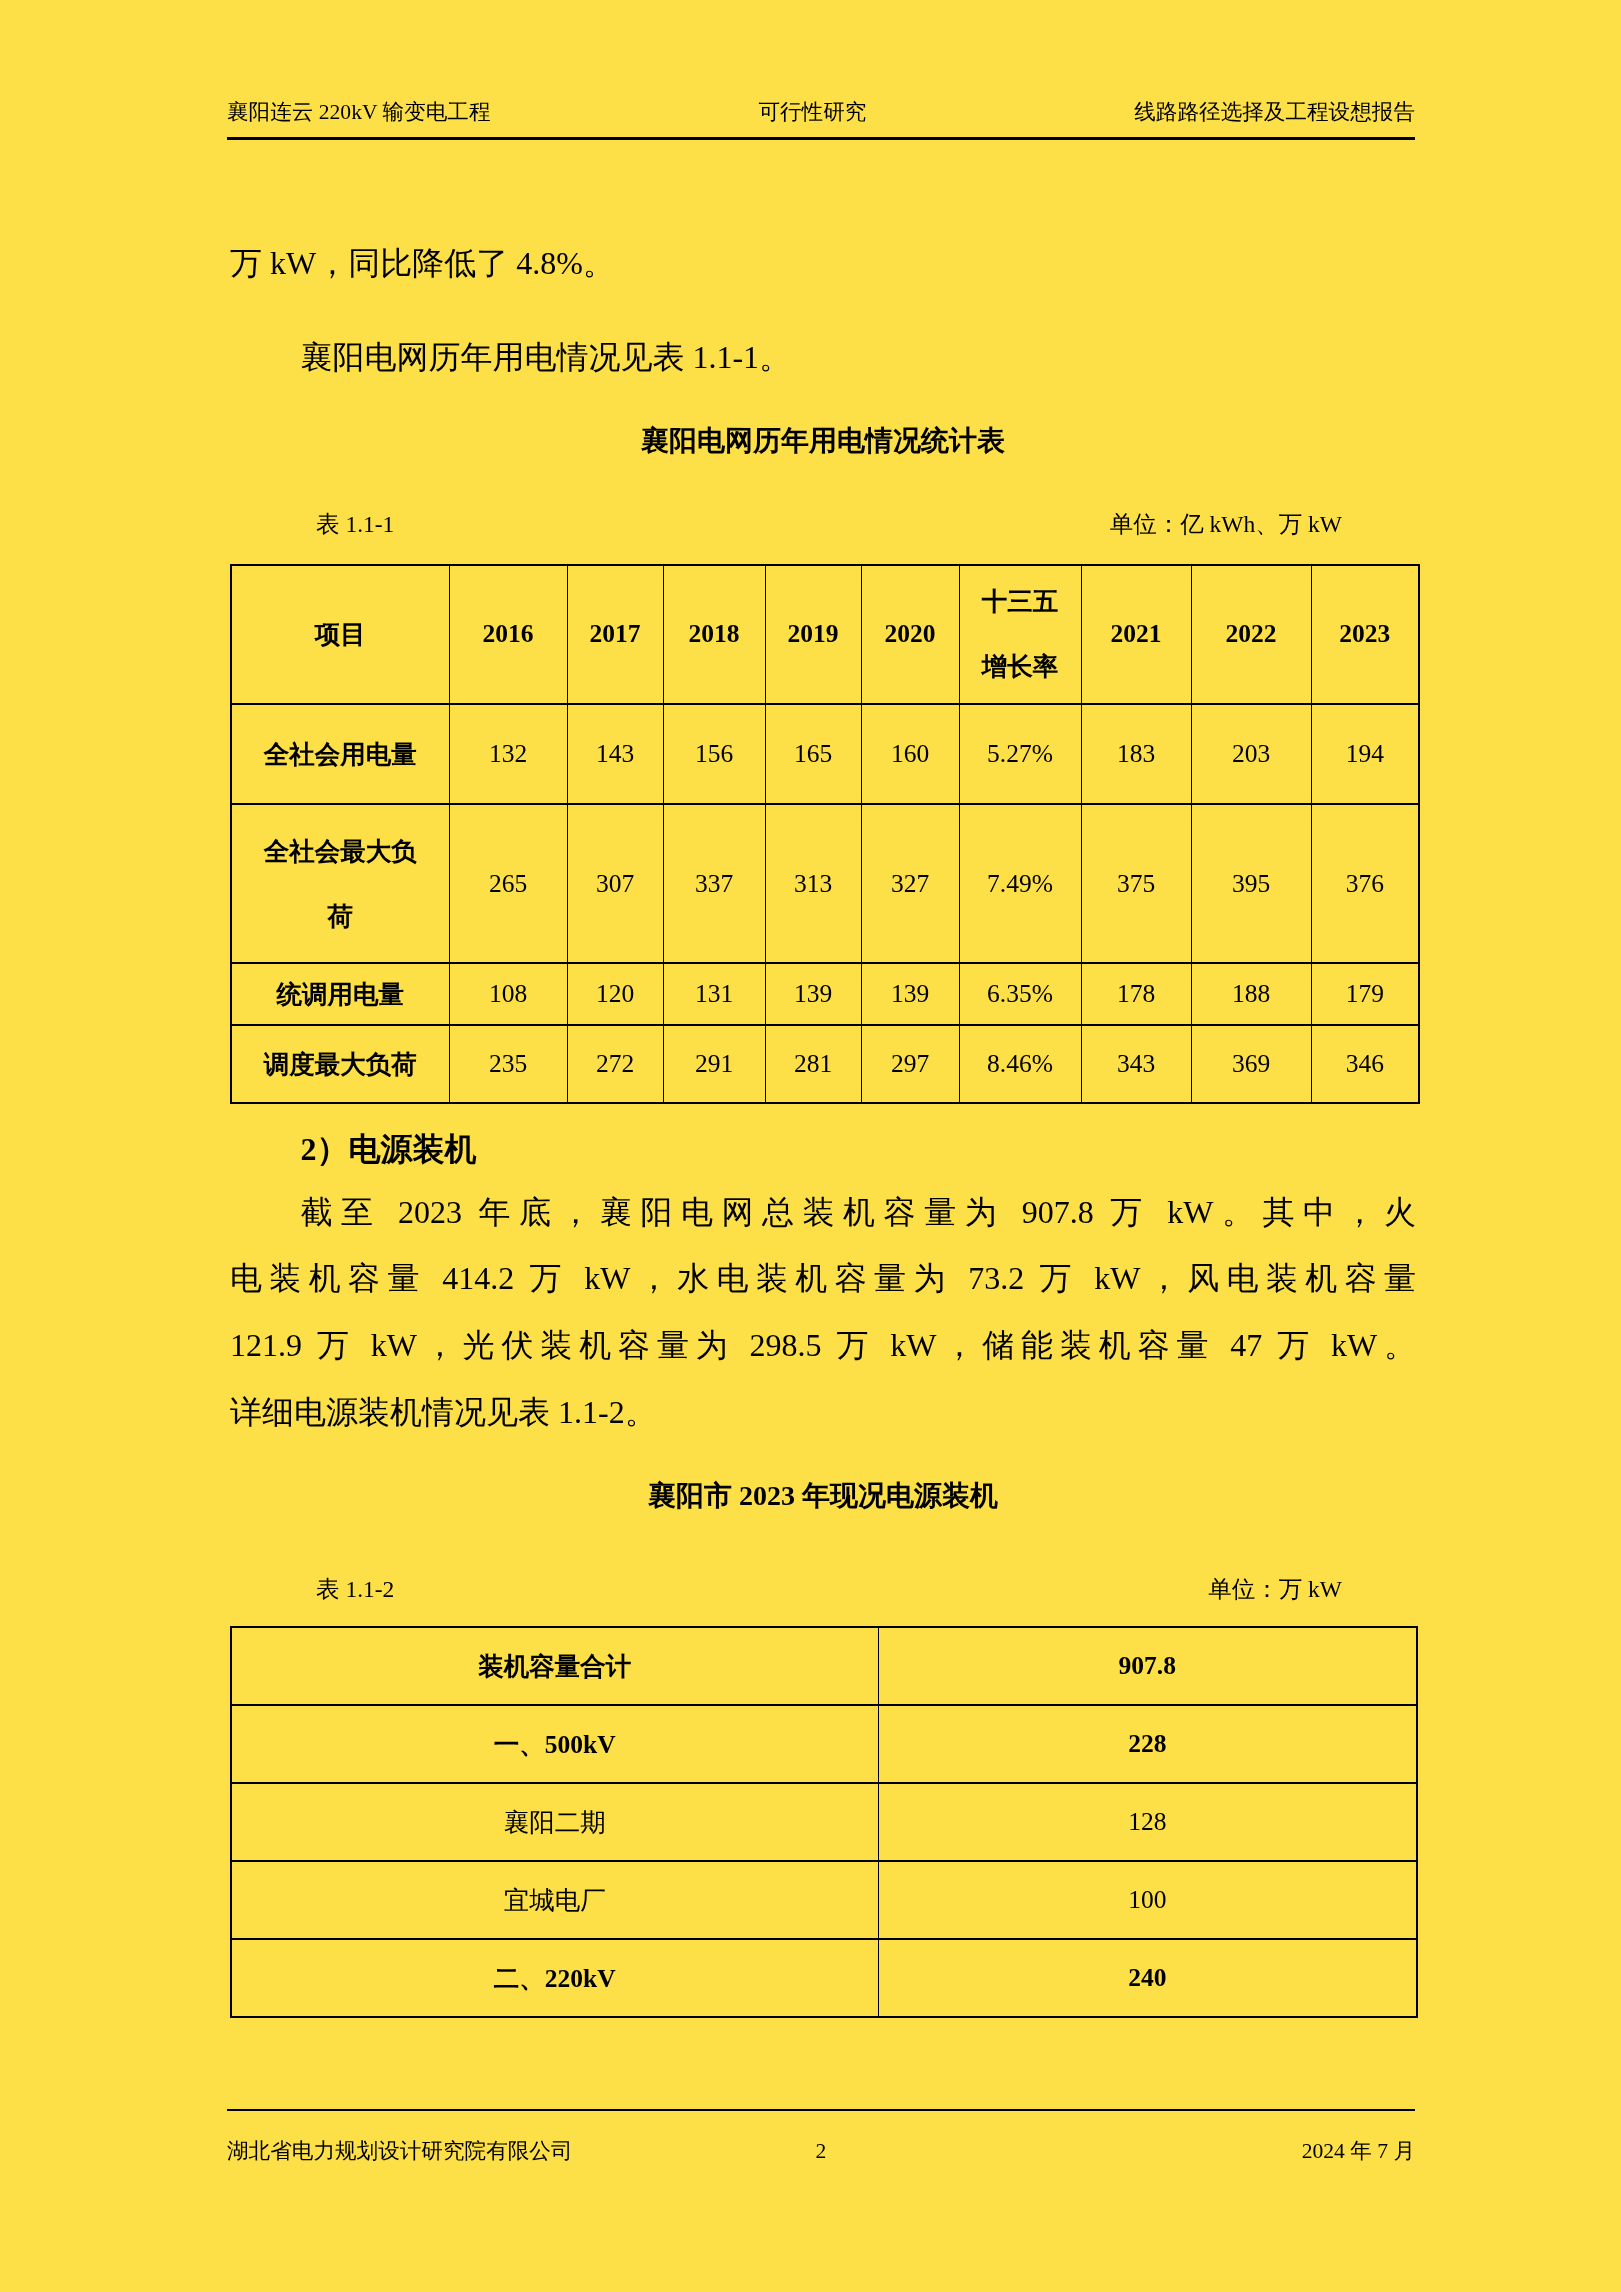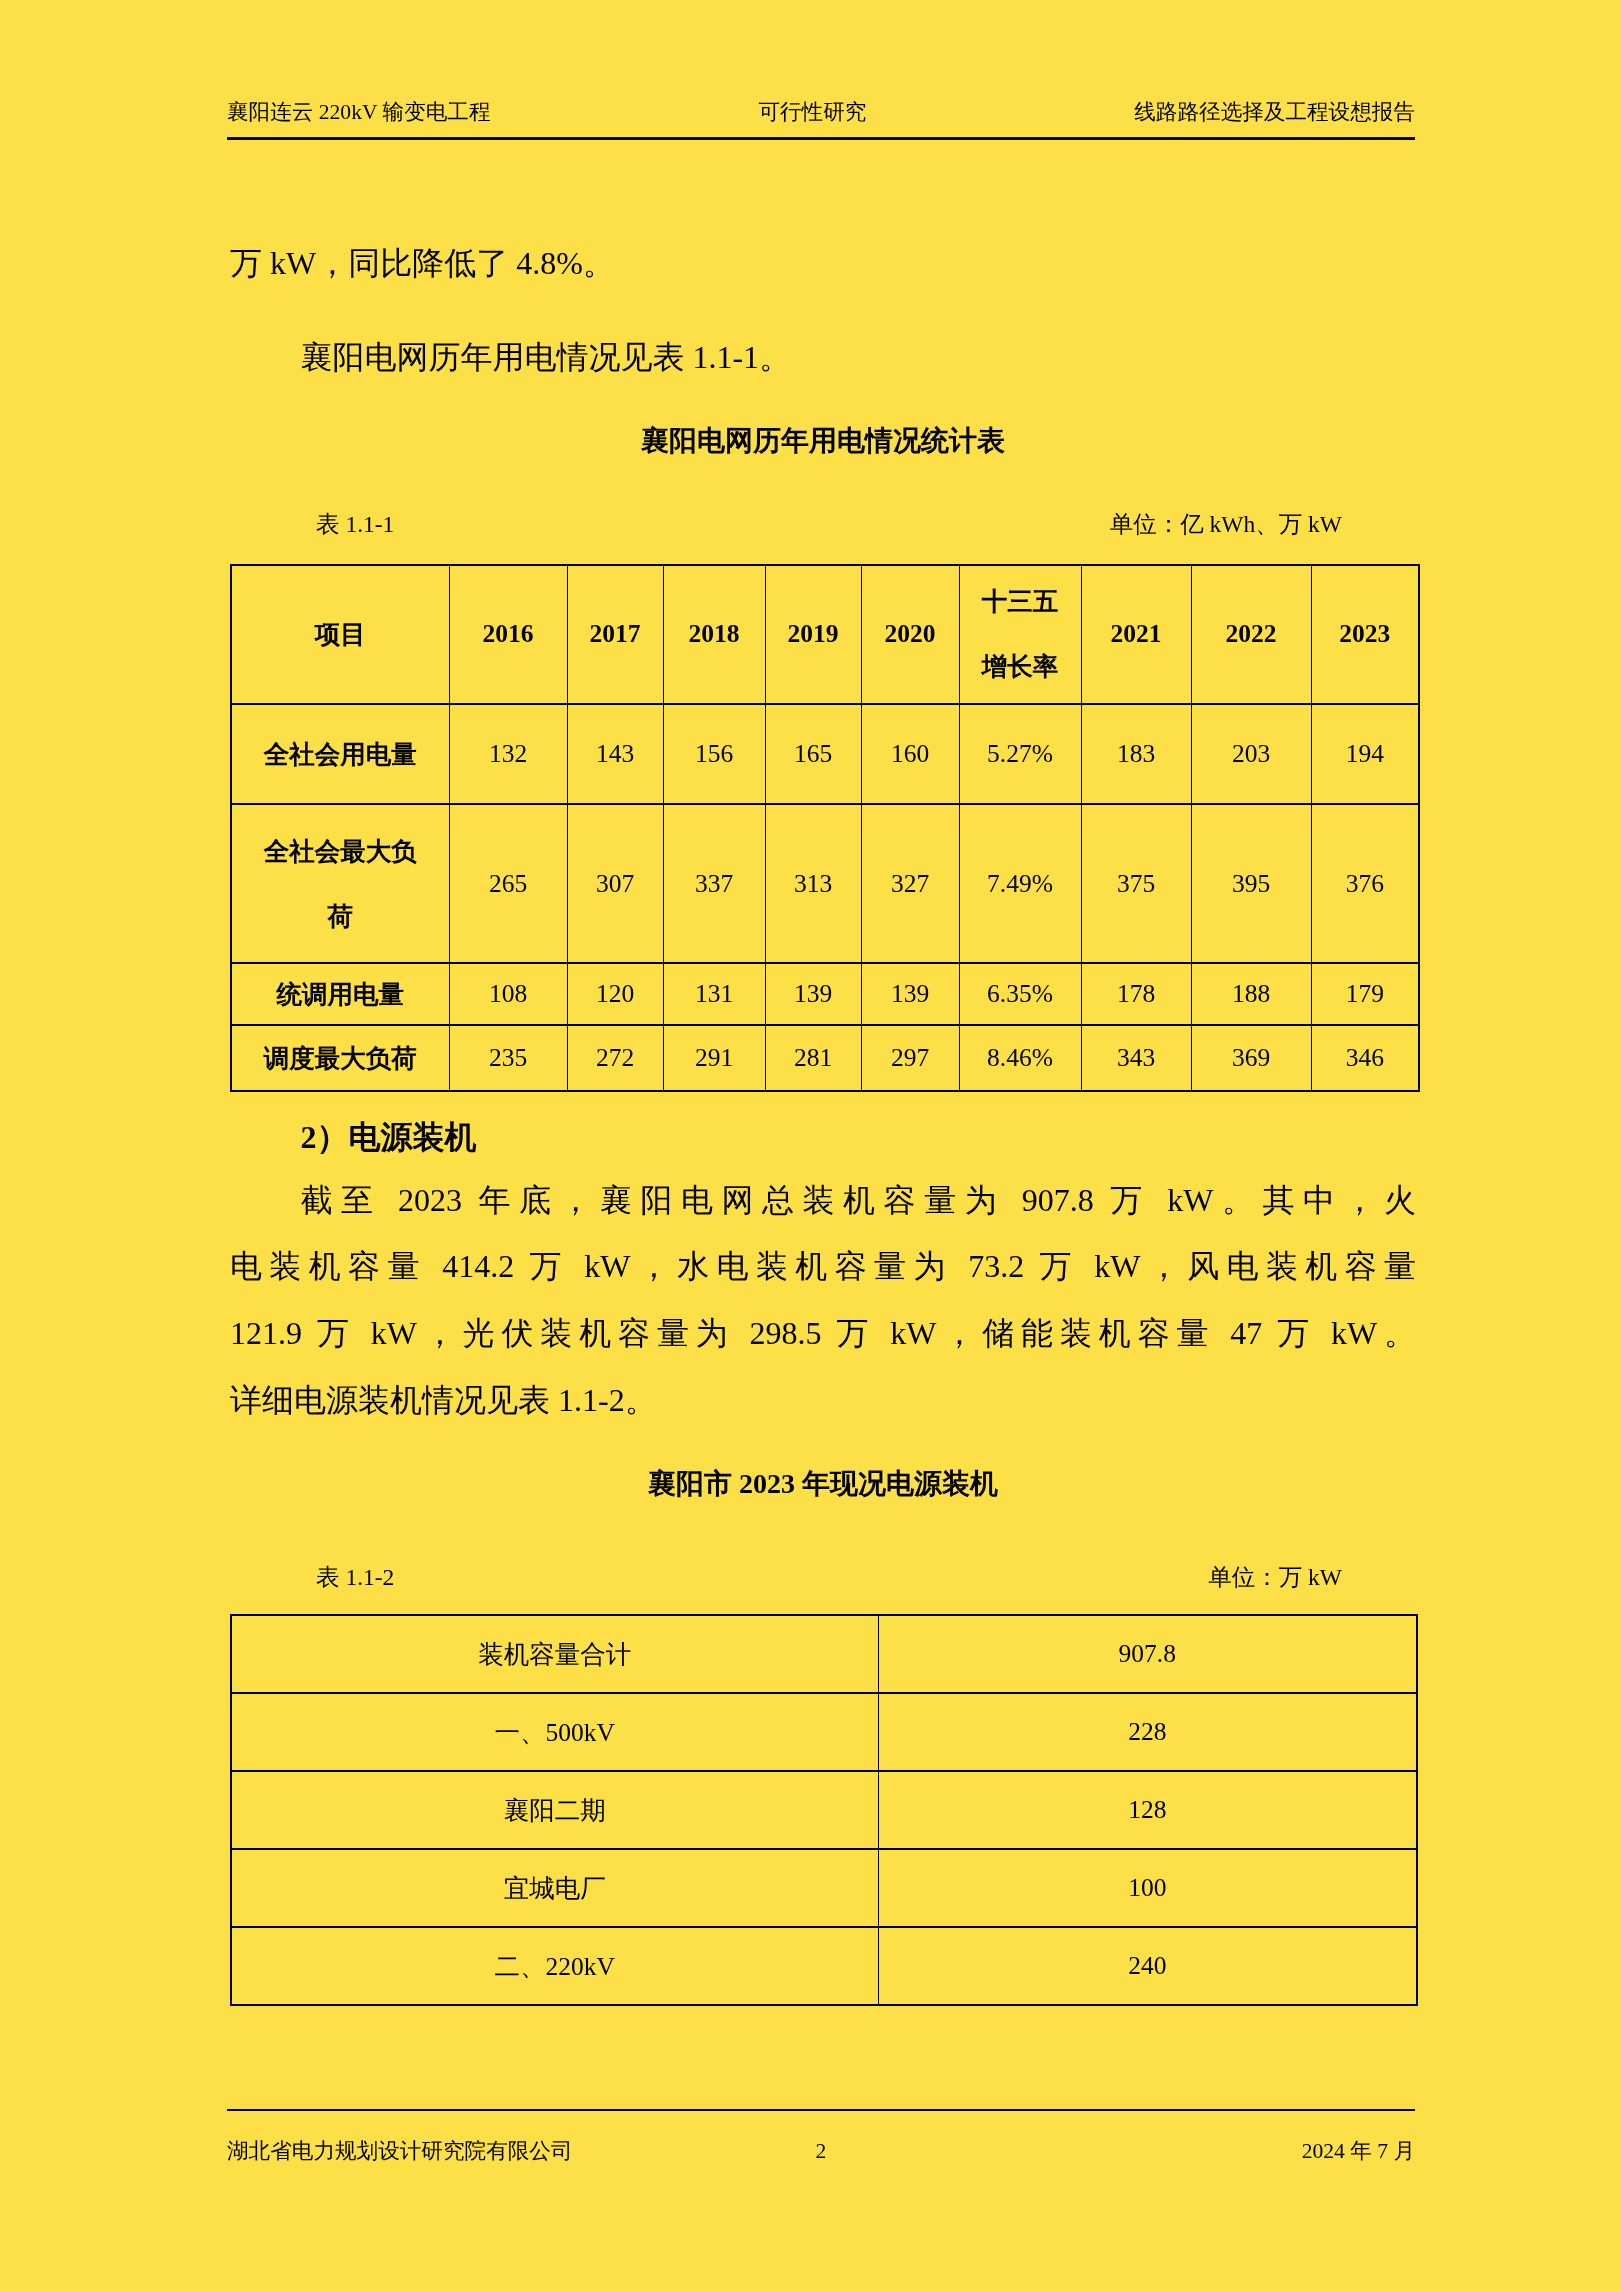--- a/index.html
+++ b/index.html
@@ -72,28 +72,28 @@
     vertical-align: middle;
     text-align: center;
     padding: 3.9px 5.9px;
     font-size: 25.5px;
   }
   .t1 { margin-top: 23.5px; }
   .t1 thead tr { height: 139px; }
   .t1 tbody tr:nth-child(1) { height: 100px; }
   .t1 tbody tr:nth-child(2) { height: 159px; }
   .t1 tbody tr:nth-child(3) { height: 62px; }
-  .t1 tbody tr:nth-child(4) { height: 66px; }
+  .t1 tbody tr:nth-child(4) { height: 78px; }
   .t1 th { font-weight: bold; }
   .t1 td:first-child { font-weight: bold; }
   .pre-wrap { white-space: pre-line; line-height: 2.55; }
   .t2 { margin-top: 21.6px; }
   .t2 tr { height: 78px; }
   .t2 td { font-size: 27.4px; }
-  .t2 tr.bold-row td { font-weight: normal; }
+  .t2 tr.bold-row td { font-weight: bold; }
   
   .sec-heading {
     margin-top: 23.5px;
     font-size: 32px;
     font-weight: bold;
     text-indent: 2.2em;
     line-height: 43px;
   }
   .para2 { margin-top: 15.7px; }
   .para2 .p-line {

